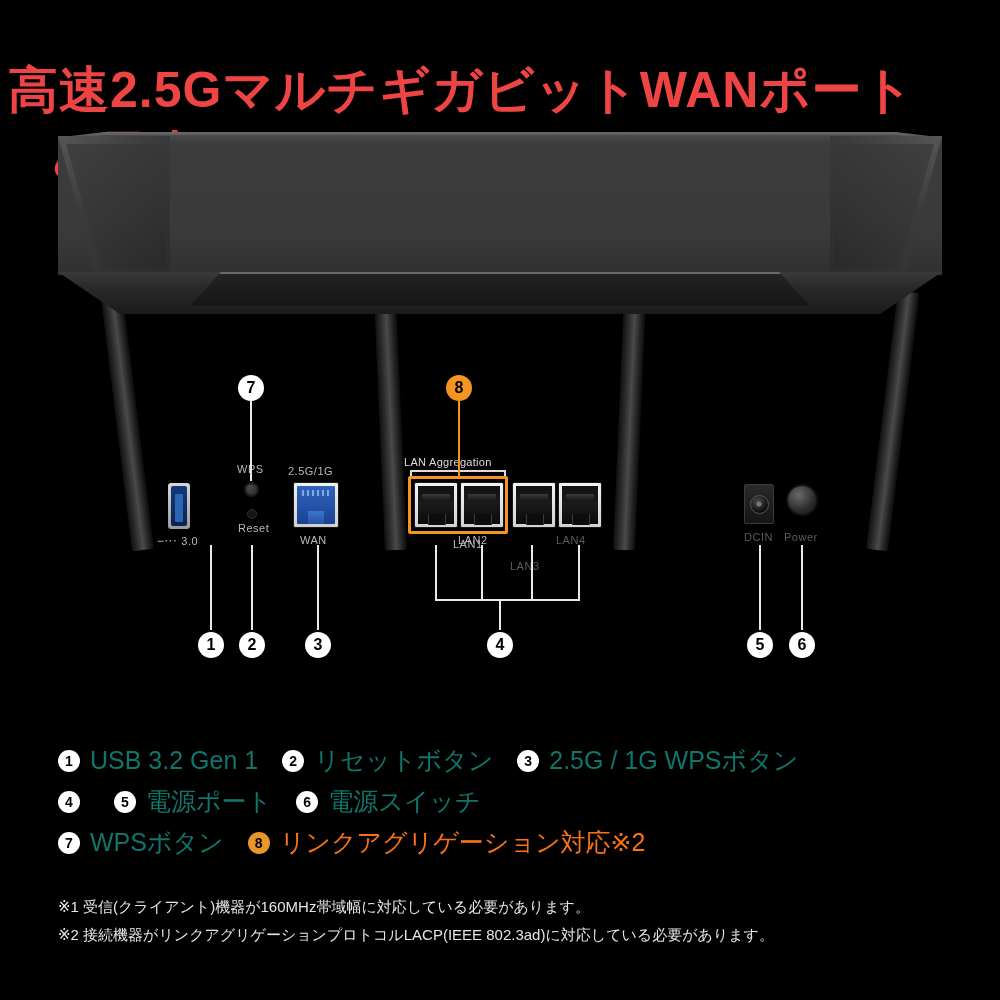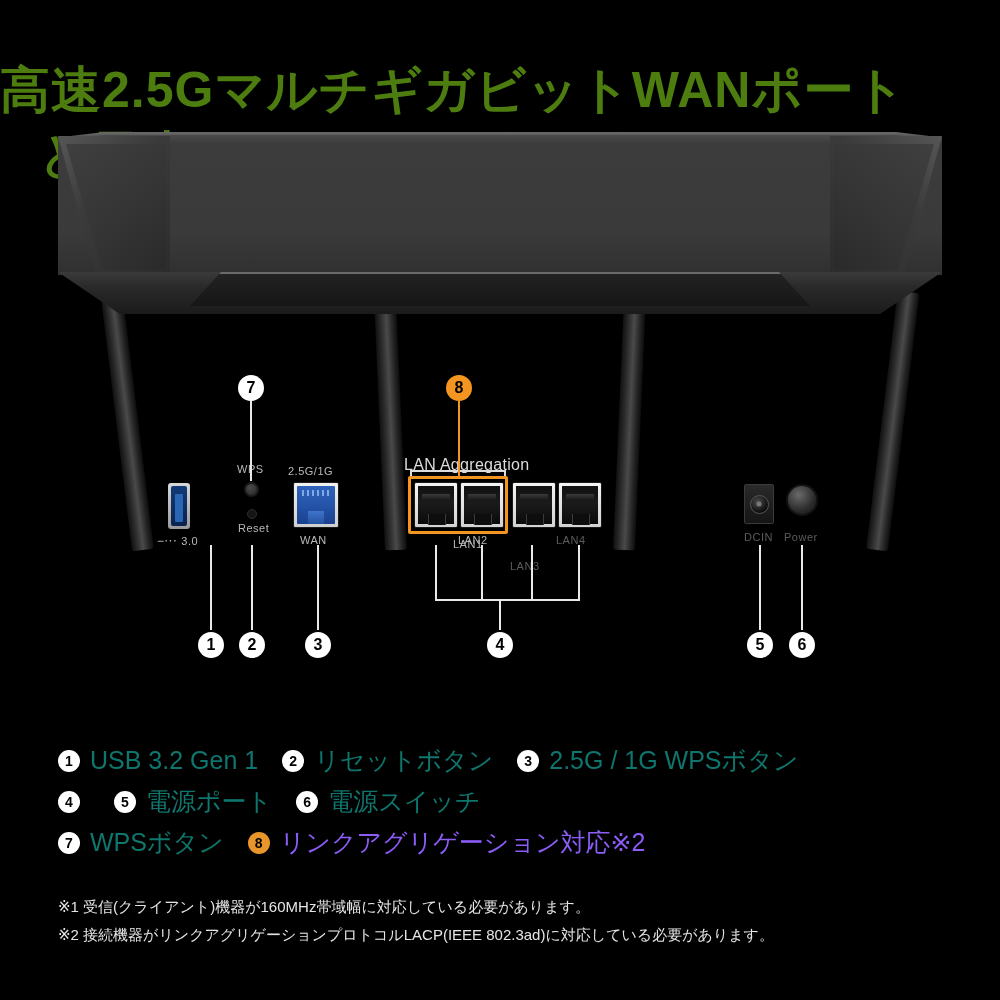--- a/index.html
+++ b/index.html
@@ -6,22 +6,22 @@
   html, body {
     width: 1000px; height: 1000px;
     background: #000;
     font-family: "Liberation Sans", "DejaVu Sans", sans-serif;
     overflow: hidden;
   }
   #page { position: relative; width: 1000px; height: 1000px; background: #000; }
 
   
   #headline {
-    position: absolute; top: 58px; left: 0; width: 873px;
-    text-align: center; color: #4d7c0f;
+    position: absolute; top: 58px; left: 8px; width: 873px;
+    text-align: center; color: #ef4444;
     font-size: 50px; font-weight: 700; letter-spacing: 1px;
     line-height: 1.30;
   }
   #headline .hl-line { display: block; white-space: nowrap; }
 
   
   #router-scene { position: absolute; left: 0; top: 290px; width: 1000px; height: 310px; }
 
   .antenna {
     position: absolute; top: 0; width: 22px; height: 260px;
@@ -165,21 +165,21 @@
     position: absolute; left: 408px; top: 476px; width: 100px; height: 58px;
     border: 3px solid #F49521; border-radius: 2px; pointer-events: none;
   }
   #agg-bracket {
     position: absolute; left: 410px; top: 470px; width: 96px; height: 6px;
     border-left: 2px solid #dcdcdc; border-right: 2px solid #dcdcdc;
     border-top: 2px solid #dcdcdc;
   }
   #agg-text {
     position: absolute; left: 404px; top: 456px; color: #dcdcdc;
-    font-size: 16px; letter-spacing: .3px; white-space: nowrap;
+    font-size: 11px; letter-spacing: .3px; white-space: nowrap;
   }
 
   
   #dcin-port {
     position: absolute; left: 744px; top: 484px; width: 30px; height: 40px;
     background: linear-gradient(to bottom, #2a2a2a, #151515);
     border: 1px solid #3a3a3a; border-radius: 2px;
     display: flex; align-items: center; justify-content: center;
   }
   #dcin-hole {
@@ -224,21 +224,21 @@
   }
   .legend-item { display: flex; align-items: center; margin-right: 24px; }
   .legend-badge {
     width: 22px; height: 22px; border-radius: 50%;
     background: #fff; color: #000; font-size: 14px; font-weight: 700;
     display: flex; align-items: center; justify-content: center;
     margin-right: 10px; flex: none;
   }
   .legend-badge.orange { background: #E8952A; color: #000; }
   .legend-text { color: #0f766e; font-weight: 400; }
-  .legend-text.orange { color: #8b5cf6; }
+  .legend-text.orange { color: #f97316; }
 
   
   #footnotes {
     position: absolute; left: 58px; top: 893px; width: 900px;
     color: #e4e4e4; font-size: 15px; line-height: 1.85;
   }
   .footnote { white-space: nowrap; }
 </style>
 </head>
 <body>

